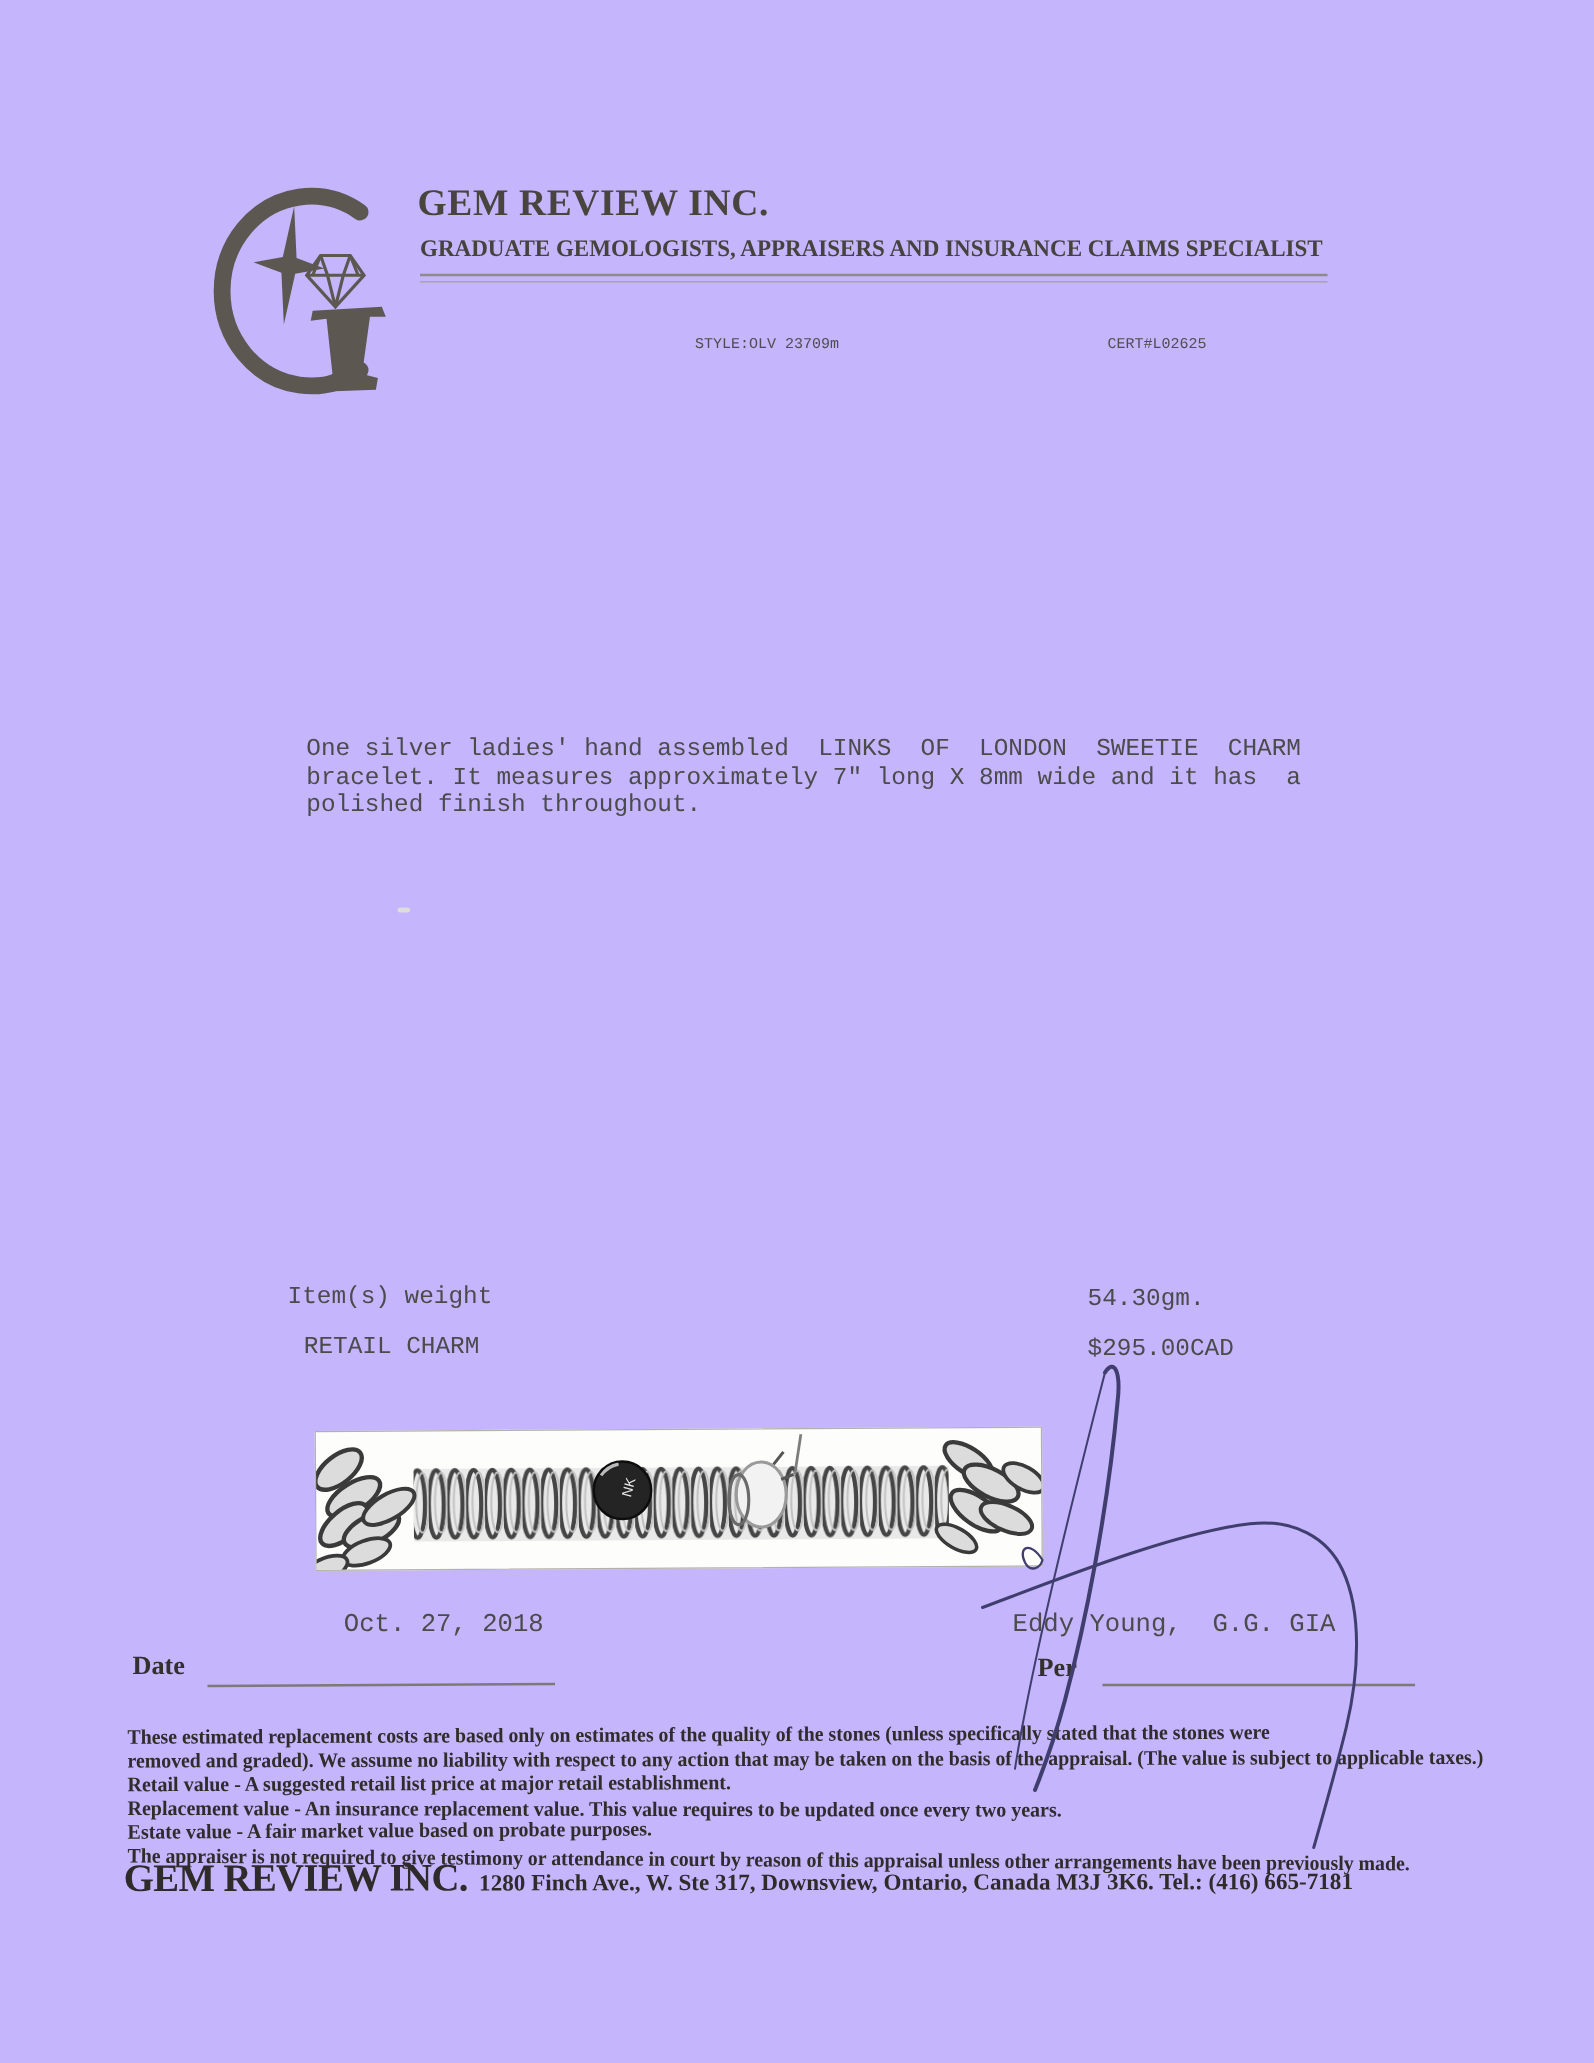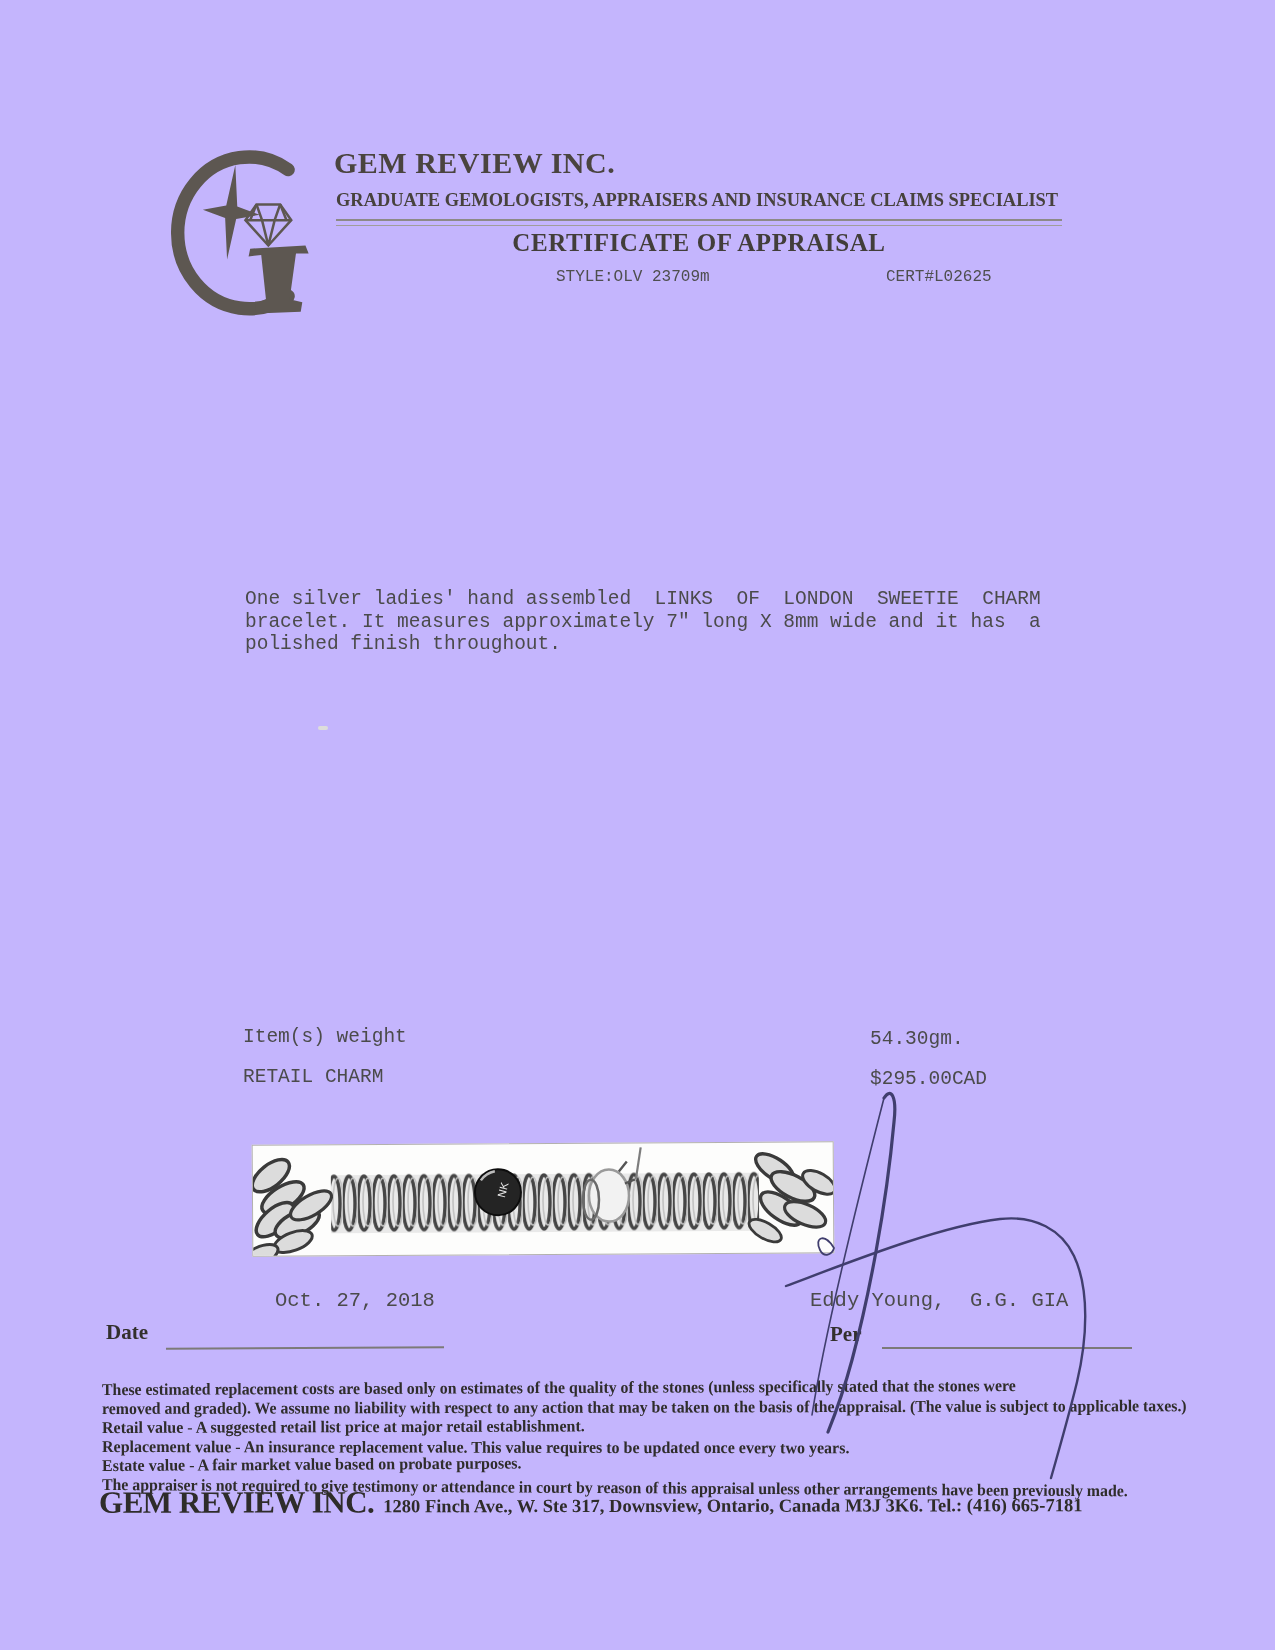--- a/index.html
+++ b/index.html
@@ -10,21 +10,21 @@
   }
   .abs{position:absolute;}
   .mono{font-family:"Liberation Mono","DejaVu Sans Mono",monospace;color:#4a4a4a;}
   .serif{font-family:"Liberation Serif","DejaVu Serif",serif;color:#3f3c39;}
   .pre{white-space:pre;}
 
   .company{font-size:30px;font-weight:bold;letter-spacing:0.5px;color:#4a443f;}
   .tagline{font-size:19px;font-weight:bold;color:#47423d;transform:scaleX(0.97);transform-origin:left center;white-space:nowrap;}
   .rule{height:4px;border-top:2px solid #8d8a87;border-bottom:1px solid #a09d9a;}
   .cert-title{font-size:25px;font-weight:bold;letter-spacing:0.6px;color:#423e3a;text-align:center;}
-  .typed-h{font-size:16px;color:#4e4e4e;}
+  .typed-h{font-size:12px;color:#4e4e4e;}
   .desc{font-size:19.5px;line-height:22.5px;color:#4b4b4b;}
   .valrow{font-size:19.5px;color:#4b4b4b;}
   .right{text-align:left;}
 
   .photo-box{width:580px;height:110px;border:1px solid #b3b1ae;background:#fdfdfc;transform:rotate(-0.35deg);}
   .datefield{font-size:20.5px;color:#4b4b4b;}
   .siglabel{font-size:21px;font-weight:bold;color:#33302d;}
   .sigline{height:0;border-top:2px solid #7c7a78;}
 
   .disc{width:1035px;color:#2f2d2b;font-weight:bold;font-size:16.5px;line-height:19px;}
@@ -56,31 +56,30 @@
         <path d="M56,35 L59.5,45 L63.5,61 M71,35 L67.5,45 M49,45 L78,45 M59.5,45 L67.5,45 L63.5,61 M59.5,45 L63.5,61"></path>
         <path d="M56,35 L52,45 M71,35 L75,45"></path>
       </g>
       <path d="M52,63 L87,61 L89,66 L81,66 L77,95 L85,97 L84,103 L56,104 L55,98 L62,95 L59,67 L51,68 Z" fill="#5d5751"></path>
     </svg>
   </div>
 
   <div class="abs company serif" style="left:334px;top:146px;">GEM REVIEW INC.</div>
   <div class="abs tagline serif" style="left:336px;top:189px;">GRADUATE GEMOLOGISTS, APPRAISERS AND INSURANCE CLAIMS SPECIALIST</div>
   <div class="abs rule" style="left:336px;top:219px;width:726px;"></div>
-  <div class="abs cert-title serif" style="left:336px;top:229px;width:726px;">CERTIFICATE OF APPRAISAL</div>
   <div class="abs mono typed-h" style="left:556px;top:268px;">STYLE:OLV 23709m</div>
   <div class="abs mono typed-h" style="left:886px;top:268px;">CERT#L02625</div>
 
   <div class="abs smudge" style="left:318px;top:726px;"></div>
 
   <div class="abs mono desc pre" style="left:245px;top:588px;">One silver ladies' hand assembled  LINKS  OF  LONDON  SWEETIE  CHARM
 bracelet. It measures approximately 7" long X 8mm wide and it has  a
 polished finish throughout.</div>
 
-  <div class="abs mono valrow" style="left:243px;top:1026px;">Item(s) weight</div>
+  <div class="abs mono valrow" style="left:230px;top:1026px;">Item(s) weight</div>
   <div class="abs mono valrow right" style="left:870px;top:1028px;width:196px;">54.30gm.</div>
   <div class="abs mono valrow" style="left:243px;top:1066px;">RETAIL CHARM</div>
   <div class="abs mono valrow right" style="left:870px;top:1068px;width:196px;">$295.00CAD</div>
 
   <div class="abs photo-box" style="left:252px;top:1143px;">
     <svg viewBox="0 0 580 110" width="580" height="110">
       <defs>
         <pattern id="coil" x="0" y="0" width="15" height="110" patternUnits="userSpaceOnUse">
           <ellipse cx="6" cy="58" rx="6" ry="27" fill="#e9e9e9" stroke="#454545" stroke-width="3.4"></ellipse>
           <ellipse cx="10" cy="57" rx="5" ry="24" fill="none" stroke="#c2c2c2" stroke-width="1.6"></ellipse>

